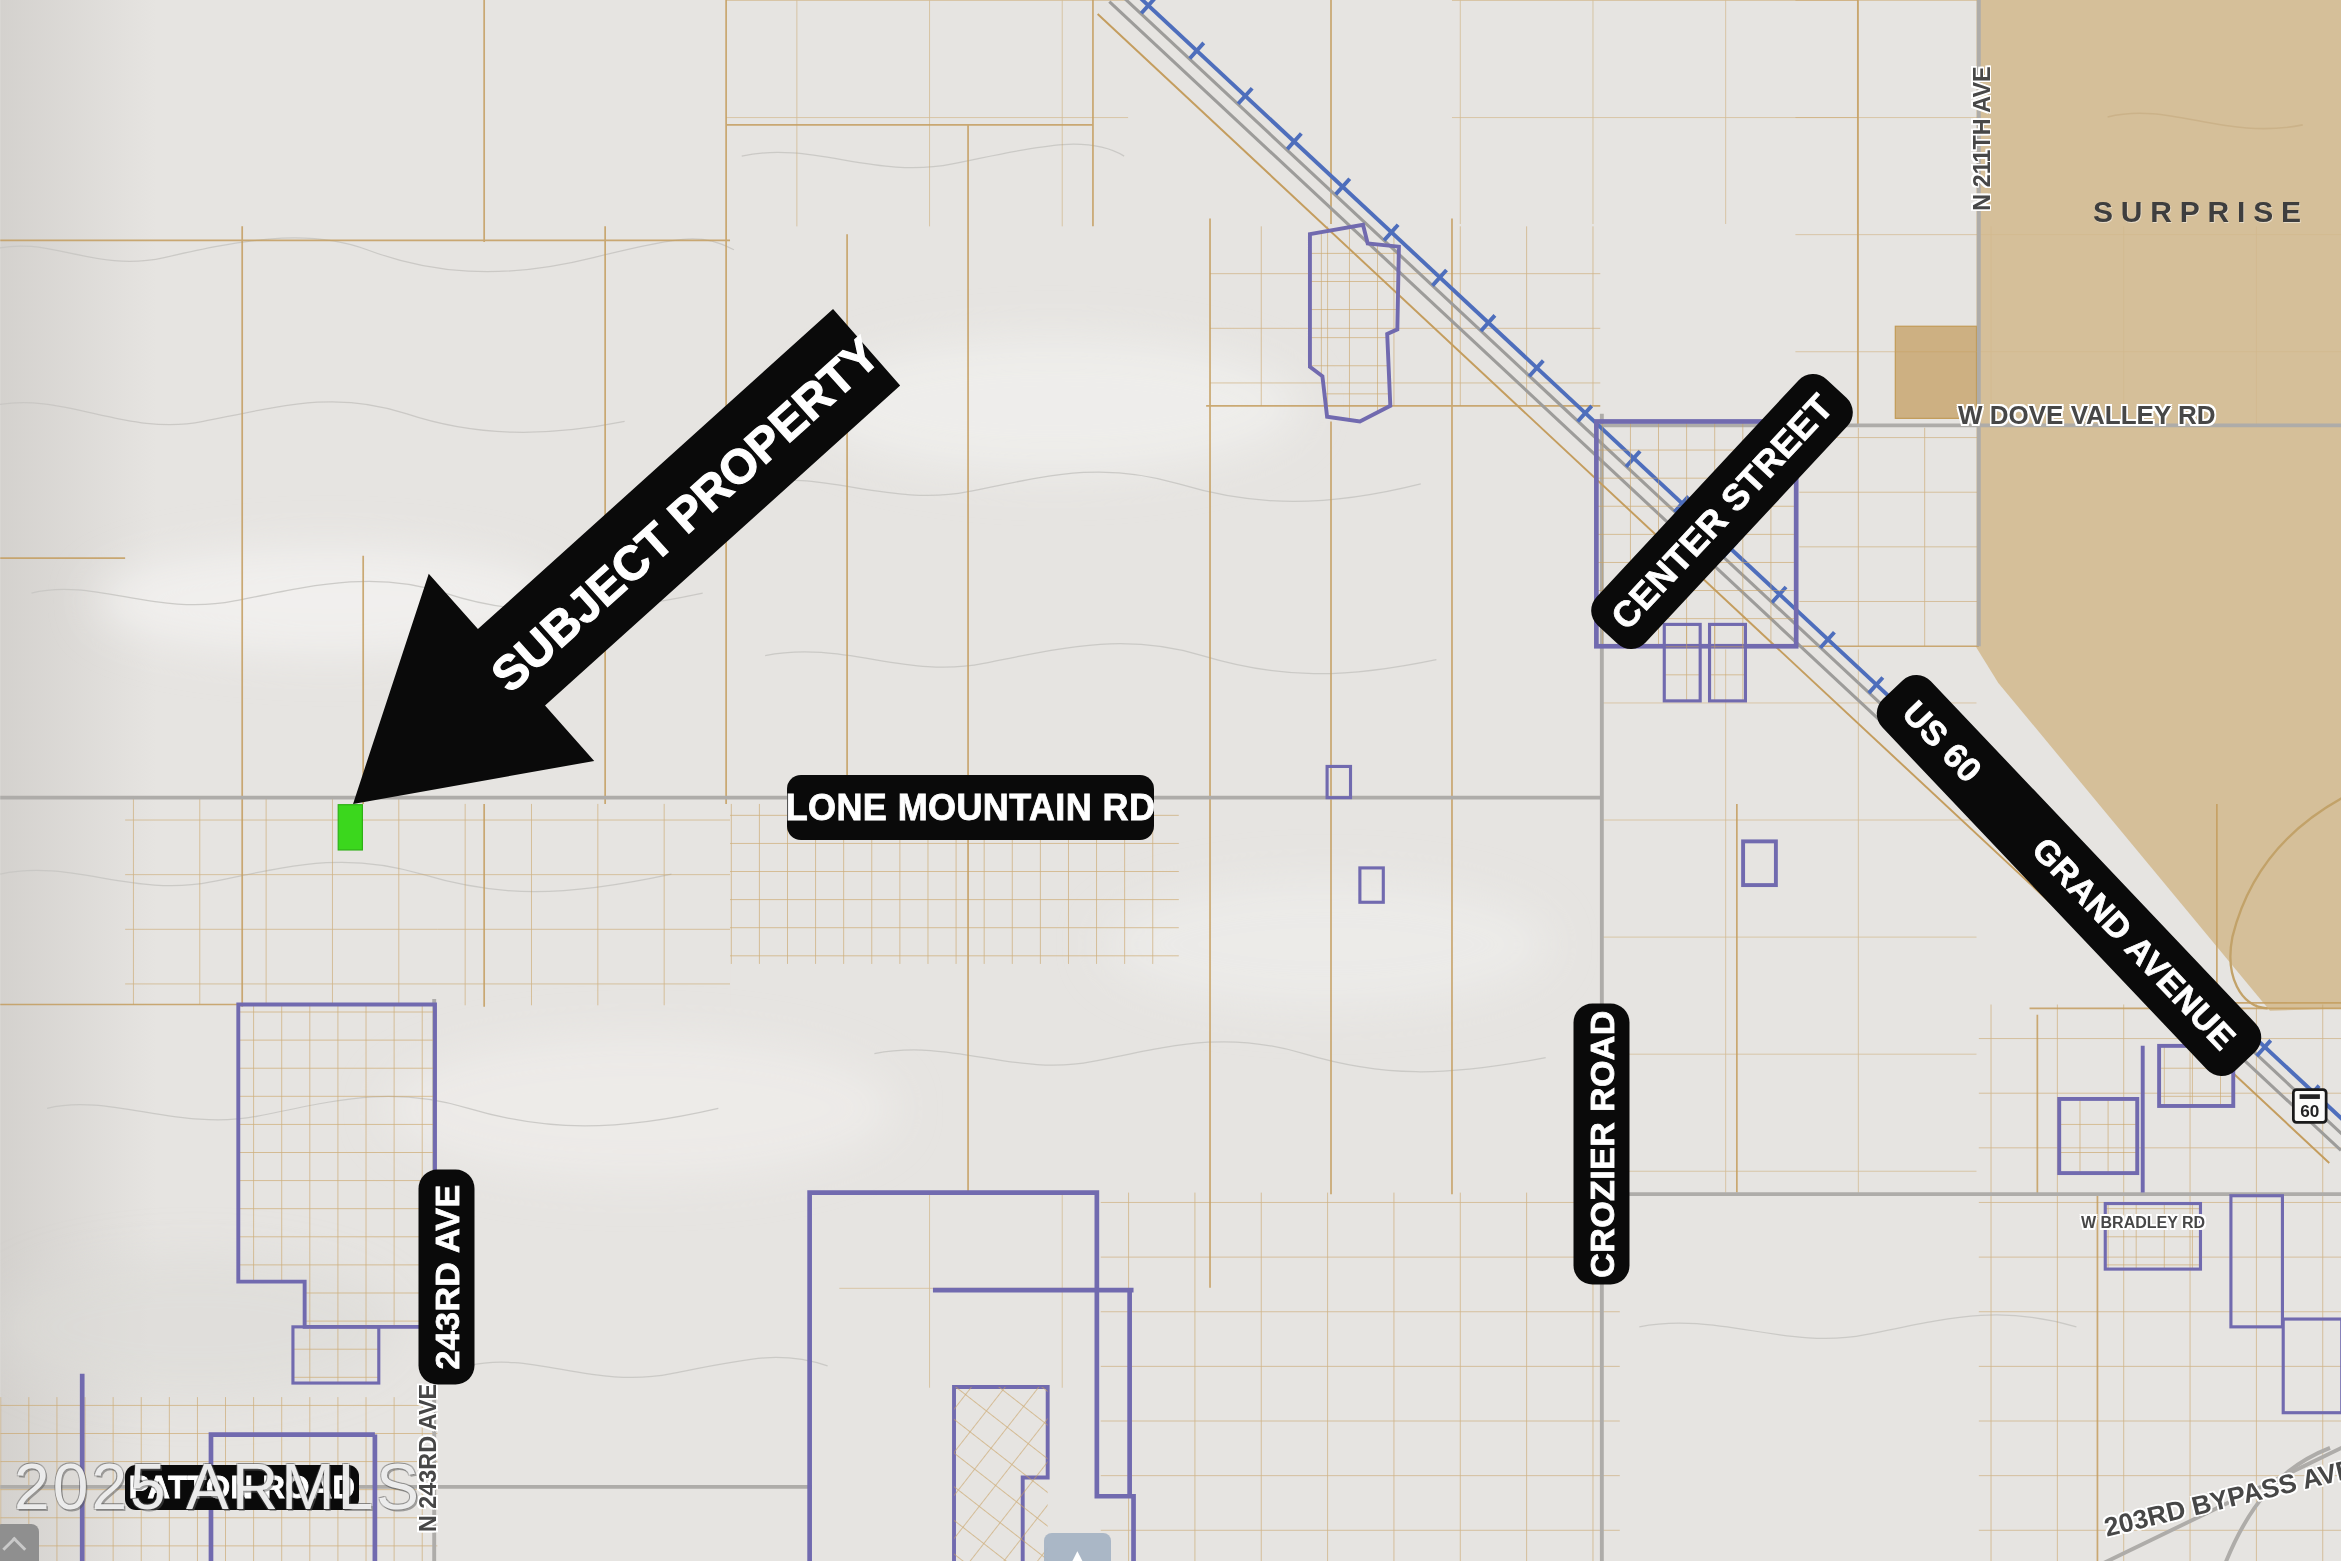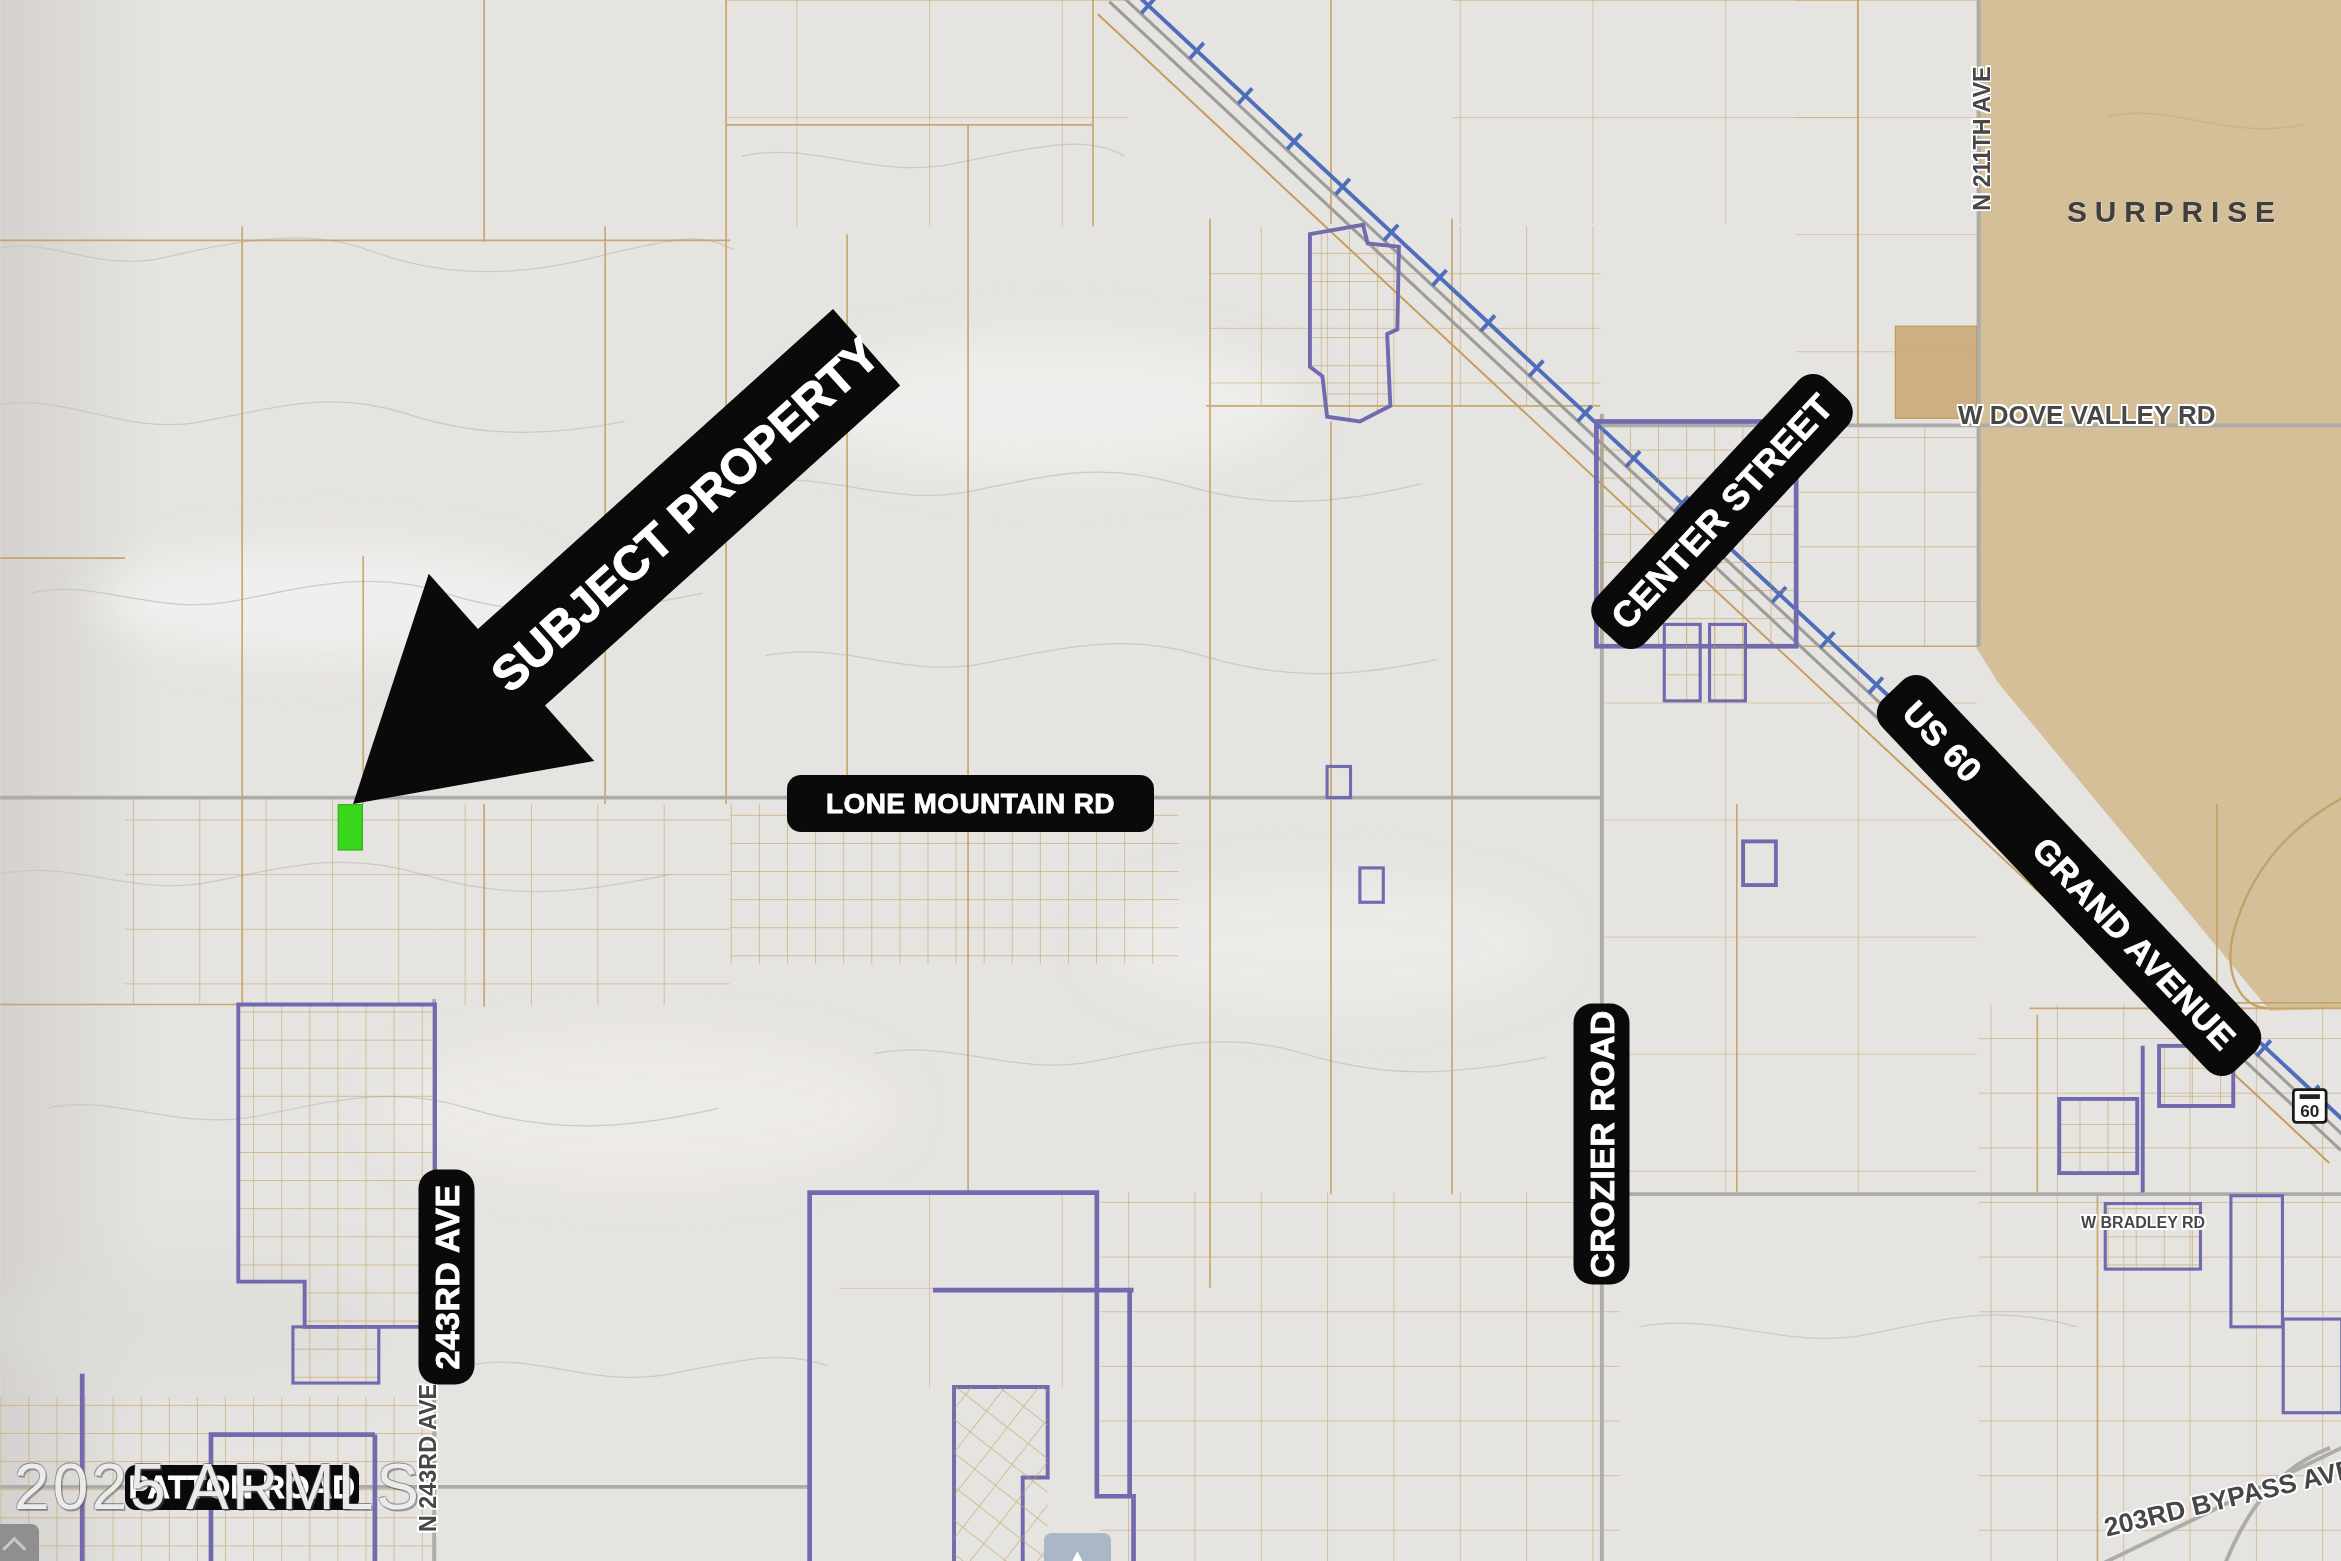--- a/index.html
+++ b/index.html
@@ -14,21 +14,21 @@
         text-shadow:-1.6px -1.6px 0 #fff,1.6px -1.6px 0 #fff,-1.6px 1.6px 0 #fff,1.6px 1.6px 0 #fff,
                     0 -1.6px 0 #fff,0 1.6px 0 #fff,-1.6px 0 0 #fff,1.6px 0 0 #fff;}
   .arrowtext{position:absolute;display:flex;align-items:center;justify-content:center;
              color:#fff;font-weight:700;white-space:nowrap;z-index:25;
              -webkit-text-stroke:1.2px #fff;}
   .watermark{position:absolute;z-index:40;color:rgba(242,242,242,.95);font-weight:400;
              white-space:nowrap;letter-spacing:3.1px;
              text-shadow:1.6px 1.6px 0 rgba(85,85,85,.5),-0.8px -0.8px 0 rgba(85,85,85,.45),
                          0.8px -0.8px 0 rgba(85,85,85,.35),-0.8px 0.8px 0 rgba(85,85,85,.35);text-align:center;}
   .cityname{position:absolute;color:#3e3e3e;font-weight:700;letter-spacing:7.8px;
-            z-index:15;white-space:nowrap;text-shadow:0.8px 0.8px 0.8px rgba(255,255,255,.5);}
+            z-index:15;white-space:nowrap;text-shadow:0.8px 0.8px 0.8px rgba(255,255,255,.5);margin-left:26px;}
   .ctrl{position:absolute;z-index:35;display:flex;align-items:center;justify-content:center;
         border-radius:7.8px;}
 </style>
 </head>
 <body>
 
 <div id="stage">
 
 <svg width="2342" height="1561" viewBox="0 0 3000 2000">
   <defs>
@@ -155,21 +155,21 @@
     <rect x="2938" y="1396" width="42" height="42" rx="4" fill="#fcfcfa" stroke="#1a1a1a" stroke-width="3.5"></rect>
     <rect x="2946" y="1402" width="26" height="6" fill="#222222"></rect>
     <text x="2959" y="1431" text-anchor="middle" font-family="Liberation Sans,sans-serif" font-size="22" font-weight="700" fill="#222222">60</text>
   </g>
 
   <polygon points="1067,396 1153,494 698,904 761,975 452,1030 549,735 612,806" fill="#0a0a0a"></polygon>
 </svg>
 
 <div class="arrowtext" style="left:412px;top:475px;width:546px;height:78px;font-size:48px;transform:rotate(-42deg);">SUBJECT PROPERTY</div>
 
-<div class="banner" style="left:787px;top:775px;width:367px;height:57px;font-size:28px;">LONE MOUNTAIN RD</div>
+<div class="banner" style="left:787px;top:775px;width:367px;height:65px;font-size:36px;">LONE MOUNTAIN RD</div>
 
 <div class="banner" style="left:1554px;top:478px;width:336px;height:67px;font-size:36px;transform:rotate(-47deg);border-radius:20px;">CENTER STREET</div>
 
 <div class="banner" style="left:1813px;top:842px;width:512px;height:67px;font-size:34px;transform:rotate(46.5deg);border-radius:20px;justify-content:space-between;padding:0 23.4px;box-sizing:border-box;">
   <span>US 60</span>
   <span>GRAND AVENUE</span>
 </div>
 
 <div class="banner" style="left:1461px;top:1116px;width:281px;height:56px;font-size:34px;transform:rotate(-90deg);border-radius:19px;">CROZIER ROAD</div>
 

